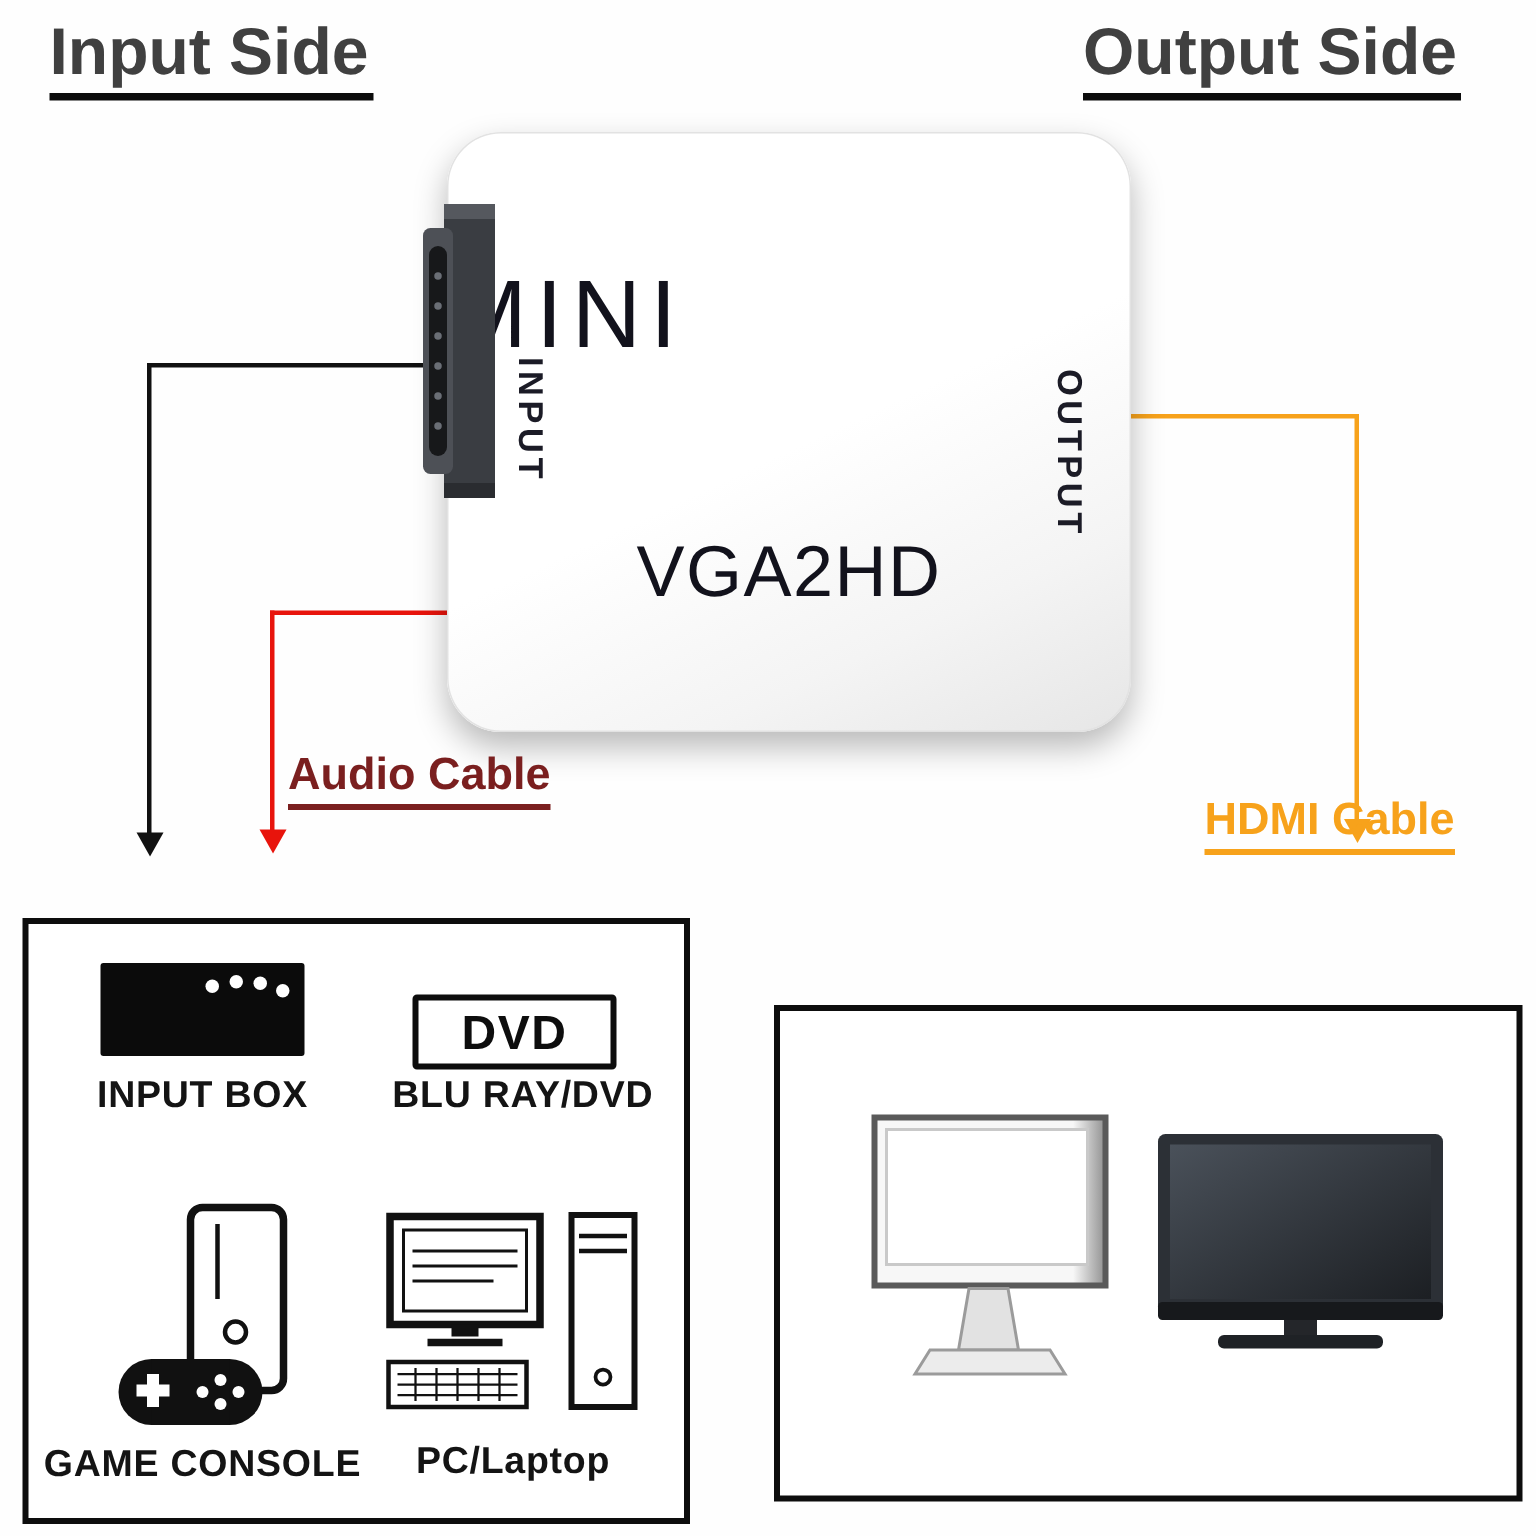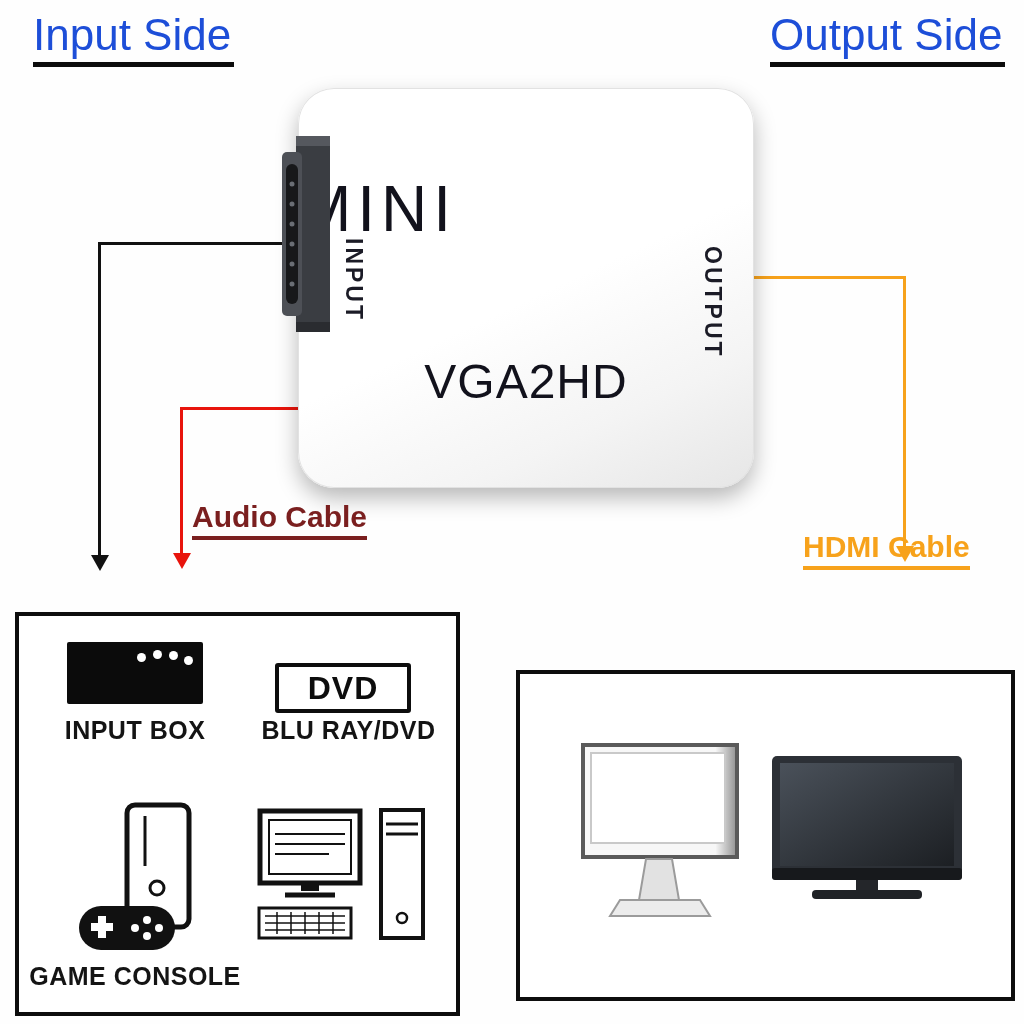--- a/index.html
+++ b/index.html
@@ -1,24 +1,24 @@
 <!DOCTYPE html>
 <html><head>
 <meta charset="utf-8">
 <style>
   html,body{margin:0;padding:0;background:#ffffff;}
   .canvas{
     position:relative;width:1024px;height:1024px;background:#fefefe;
     font-family:"Liberation Sans", sans-serif;overflow:hidden;color:#111;
   }
   
-  .hdr{position:absolute;font-size:44px;font-weight:400;color:#1d4ed8;
+  .hdr{position:absolute;font-size:44px;font-weight:700;color:#404040;
        border-bottom:5px solid #0c0c0c;padding:0 3px 1px 0;line-height:1.15;white-space:nowrap;}
   #input-hdr{left:33px;top:10px;}
-  #output-hdr{left:722px;top:10px;margin-left:48px;}
+  #output-hdr{left:722px;top:10px;}
 
   
   .device{position:absolute;left:298px;top:88px;width:456px;height:400px;border-radius:36px;
     background:linear-gradient(155deg,#ffffff 52%,#f4f4f4 78%,#e6e6e6 100%);
     box-shadow:0 10px 22px rgba(0,0,0,0.28), inset 0 0 0 1px #e2e2e2;}
   .brand{position:absolute;left:0;right:0;top:84px;
     font-size:64px;font-weight:400;letter-spacing:6px;color:#12121c;}
   .model{position:absolute;left:0;right:0;top:266px;text-align:center;
     font-size:48px;font-weight:400;letter-spacing:1px;color:#12121c;}
   .side-label{position:absolute;writing-mode:vertical-rl;font-size:23px;font-weight:bold;
@@ -174,20 +174,21 @@
           <line x1="48" y1="104" x2="48" y2="126"></line>
           <line x1="62" y1="104" x2="62" y2="126"></line>
           <line x1="76" y1="104" x2="76" y2="126"></line>
         </g>
         <rect x="124" y="2" width="42" height="128" fill="#fff" stroke="#111" stroke-width="4"></rect>
         <line x1="129" y1="16" x2="161" y2="16" stroke="#111" stroke-width="3"></line>
         <line x1="129" y1="26" x2="161" y2="26" stroke="#111" stroke-width="3"></line>
         <circle cx="145" cy="110" r="5" fill="none" stroke="#111" stroke-width="2.5"></circle>
       </svg>
     </div>
+    <div class="src-label" id="pc-label">PC/Laptop</div>
   </div>
 
   <div class="panel" id="displays-panel">
     <div class="disp-monitor">
       <svg viewBox="0 0 172 192" width="172" height="192" aria-hidden="true">
         <defs>
           <linearGradient id="mg" x1="0" y1="0" x2="1" y2="0">
             <stop offset="0.86" stop-color="#f7f7f7"></stop>
             <stop offset="1" stop-color="#8f8f8f"></stop>
           </linearGradient>

